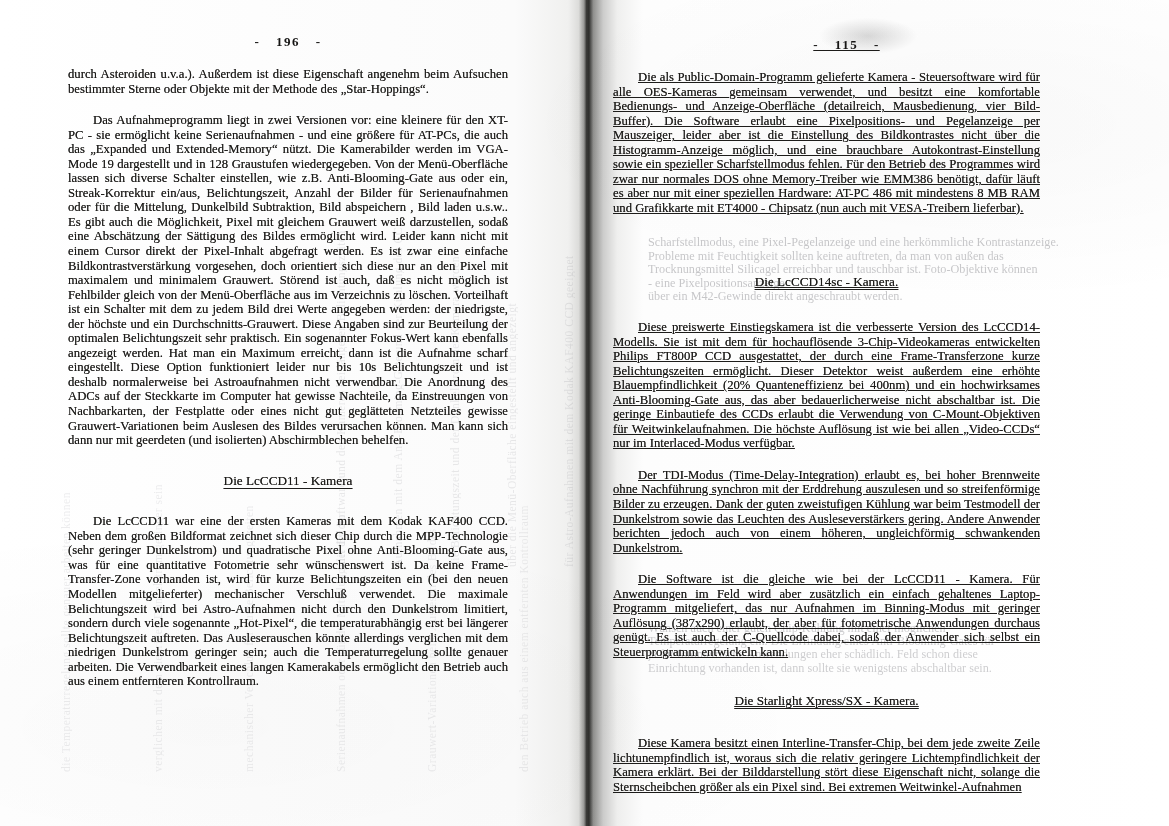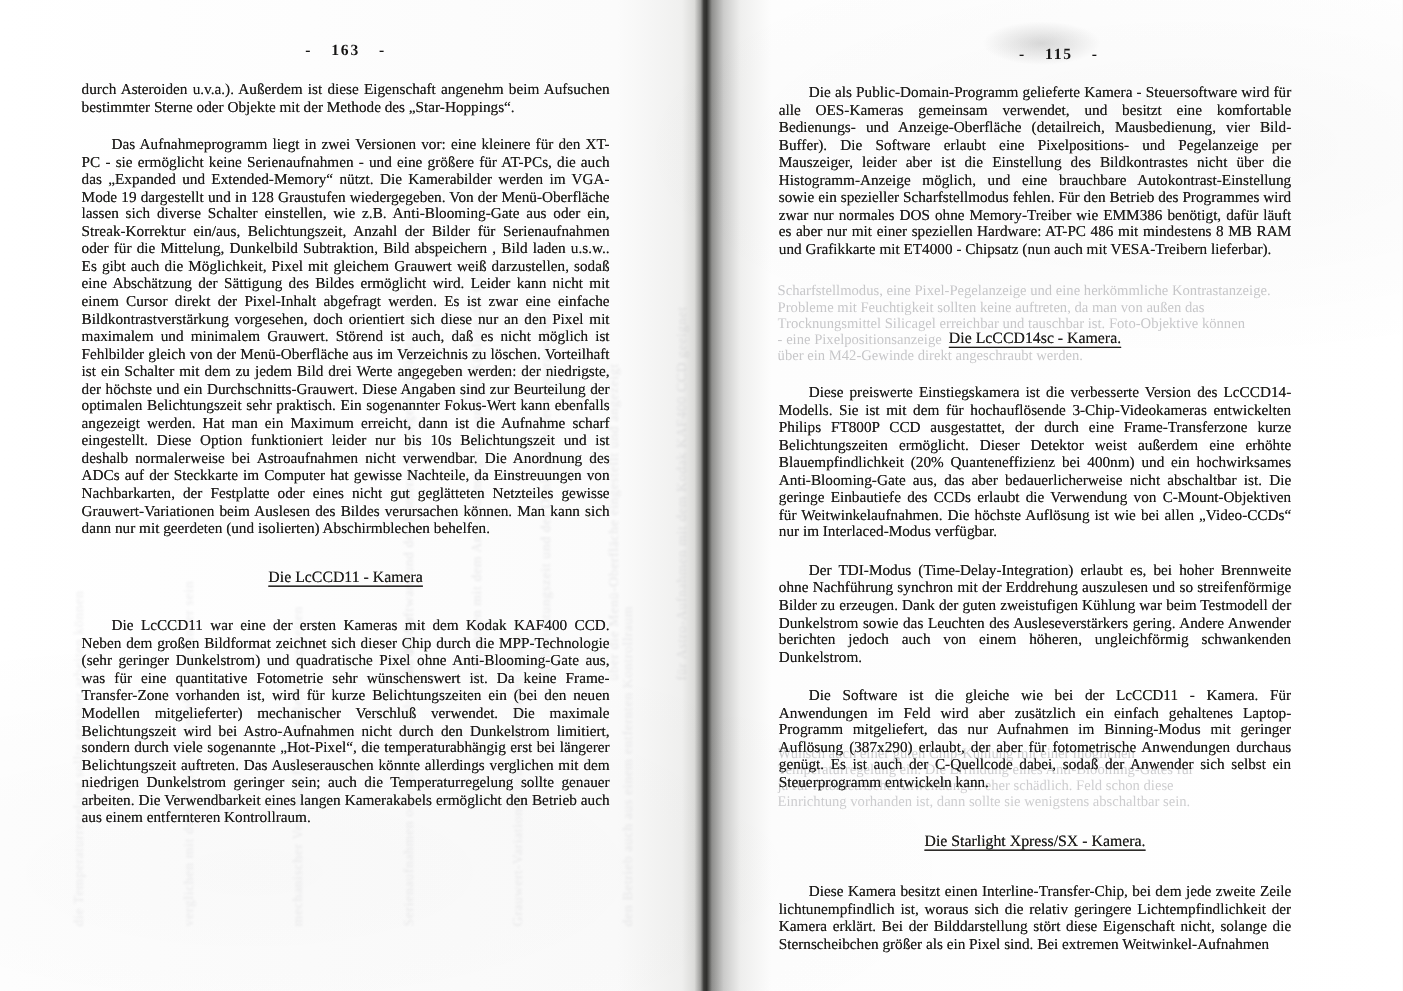--- a/index.html
+++ b/index.html
@@ -7,21 +7,21 @@
   #screen{position:relative;width:1169px;height:826px;overflow:hidden;
     font-family:"Liberation Serif","DejaVu Serif",serif;
     background:
       radial-gradient(70px 26px at 868px 36px, rgba(130,130,130,0.30), rgba(130,130,130,0) 70%),
       radial-gradient(900px 300px at 18% 88%, rgba(0,0,0,0.018), rgba(0,0,0,0) 70%),
       radial-gradient(700px 260px at 85% 15%, rgba(0,0,0,0.022), rgba(0,0,0,0) 70%),
       linear-gradient(90deg,#ffffff 0%,#fbfbfb 44%,#f0f0ef 48.6%,#dcdcda 49.5%,#9a9a98 49.95%,#3a3a38 50.17%,#2e2e2c 50.38%,#8f8f8d 50.75%,#cccccb 51.6%,#efefee 52.8%,#fdfdfd 55%,#ffffff 100%);
   }
   .page{position:absolute;z-index:2;color:#1d1c1a;}
   .page-left{left:51px;top:34px;width:474px;}
-  .page-right{left:632px;top:37px;width:461px;}
+  .page-right{left:596px;top:37px;width:461px;text-decoration:underline;}
   .pagenum{font-weight:bold;font-size:13px;letter-spacing:1.5px;word-spacing:11px;text-align:center;color:#161514;}
   .page-right .pagenum{transform:translateX(20px);}
   .body{margin-top:17px;font-size:12.7px;line-height:14.55px;text-align:justify;
     text-shadow:0 0 0.45px rgba(25,24,22,0.75);}
   .body p{margin:17px;}
   p.indent{text-indent:25px;}
   h3.section{font-size:13.2px;font-weight:normal;text-align:center;margin:26px 0 26px 0;
     text-decoration:underline;text-underline-offset:2.5px;text-shadow:0 0 0.45px rgba(25,24,22,0.75);}
   .page-right h3.hx1{margin:60px 0 30px 0;}
   .page-right h3.hx2{margin:34px 0 28px 0;}
@@ -67,21 +67,21 @@
     <div>über ein M42-Gewinde direkt angeschraubt werden.</div>
   </div>
   <div class="ghost ghost-right-bottom">
     <div>Wunsch auch einer guten Chip-Kühlung mit einer möglichen</div>
     <div>Temperaturregelung ein. Die Erfindung eines Anti-Blooming-Gates für</div>
     <div>ja für fotometrische Anwendungen eher schädlich. Feld schon diese</div>
     <div>Einrichtung vorhanden ist, dann sollte sie wenigstens abschaltbar sein.</div>
   </div>
 
   <section class="page page-left">
-    <div class="pagenum">- 163 -</div>
+    <div class="pagenum">- 196 -</div>
     <div class="body">
       <p class="noindent">durch Asteroiden u.v.a.). Außerdem ist diese Eigenschaft angenehm beim Aufsuchen bestimmter Sterne oder Objekte mit der Methode des „Star-Hoppings“.</p>
       <p class="indent">Das Aufnahmeprogramm liegt in zwei Versionen vor: eine kleinere für den XT-PC - sie ermöglicht keine Serienaufnahmen - und eine größere für AT-PCs, die auch das „Expanded und Extended-Memory“ nützt. Die Kamerabilder werden im VGA-Mode 19 dargestellt und in 128 Graustufen wiedergegeben. Von der Menü-Oberfläche lassen sich diverse Schalter einstellen, wie z.B. Anti-Blooming-Gate aus oder ein, Streak-Korrektur ein/aus, Belichtungszeit, Anzahl der Bilder für Serienaufnahmen oder für die Mittelung, Dunkelbild Subtraktion, Bild abspeichern , Bild laden u.s.w.. Es gibt auch die Möglichkeit, Pixel mit gleichem Grauwert weiß darzustellen, sodaß eine Abschätzung der Sättigung des Bildes ermöglicht wird. Leider kann nicht mit einem Cursor direkt der Pixel-Inhalt abgefragt werden. Es ist zwar eine einfache Bildkontrastverstärkung vorgesehen, doch orientiert sich diese nur an den Pixel mit maximalem und minimalem Grauwert. Störend ist auch, daß es nicht möglich ist Fehlbilder gleich von der Menü-Oberfläche aus im Verzeichnis zu löschen. Vorteilhaft ist ein Schalter mit dem zu jedem Bild drei Werte angegeben werden: der niedrigste, der höchste und ein Durchschnitts-Grauwert. Diese Angaben sind zur Beurteilung der optimalen Belichtungszeit sehr praktisch. Ein sogenannter Fokus-Wert kann ebenfalls angezeigt werden. Hat man ein Maximum erreicht, dann ist die Aufnahme scharf eingestellt. Diese Option funktioniert leider nur bis 10s Belichtungszeit und ist deshalb normalerweise bei Astroaufnahmen nicht verwendbar. Die Anordnung des ADCs auf der Steckkarte im Computer hat gewisse Nachteile, da Einstreuungen von Nachbarkarten, der Festplatte oder eines nicht gut geglätteten Netzteiles gewisse Grauwert-Variationen beim Auslesen des Bildes verursachen können. Man kann sich dann nur mit geerdeten (und isolierten) Abschirmblechen behelfen.</p>
       <h3 class="section">Die LcCCD11 - Kamera</h3>
       <p class="indent">Die LcCCD11 war eine der ersten Kameras mit dem Kodak KAF400 CCD. Neben dem großen Bildformat zeichnet sich dieser Chip durch die MPP-Technologie (sehr geringer Dunkelstrom) und quadratische Pixel ohne Anti-Blooming-Gate aus, was für eine quantitative Fotometrie sehr wünschenswert ist. Da keine Frame-Transfer-Zone vorhanden ist, wird für kurze Belichtungszeiten ein (bei den neuen Modellen mitgelieferter) mechanischer Verschluß verwendet. Die maximale Belichtungszeit wird bei Astro-Aufnahmen nicht durch den Dunkelstrom limitiert, sondern durch viele sogenannte „Hot-Pixel“, die temperaturabhängig erst bei längerer Belichtungszeit auftreten. Das Ausleserauschen könnte allerdings verglichen mit dem niedrigen Dunkelstrom geringer sein; auch die Temperaturregelung sollte genauer arbeiten. Die Verwendbarkeit eines langen Kamerakabels ermöglicht den Betrieb auch aus einem entfernteren Kontrollraum.</p>
     </div>
   </section>
 
   <section class="page page-right">
     <div class="pagenum">- 115 -</div>

